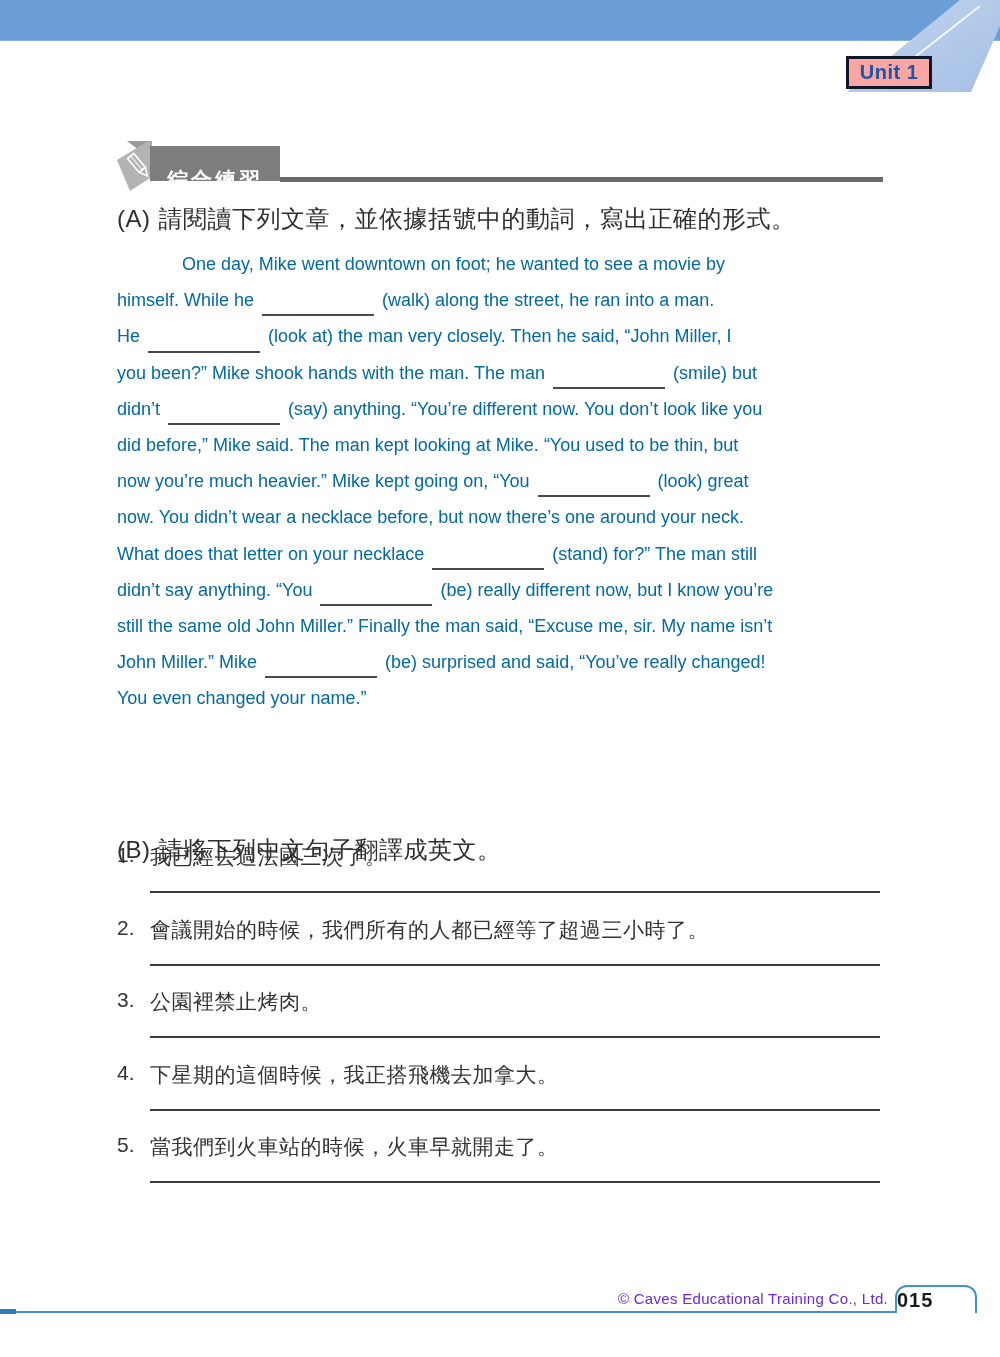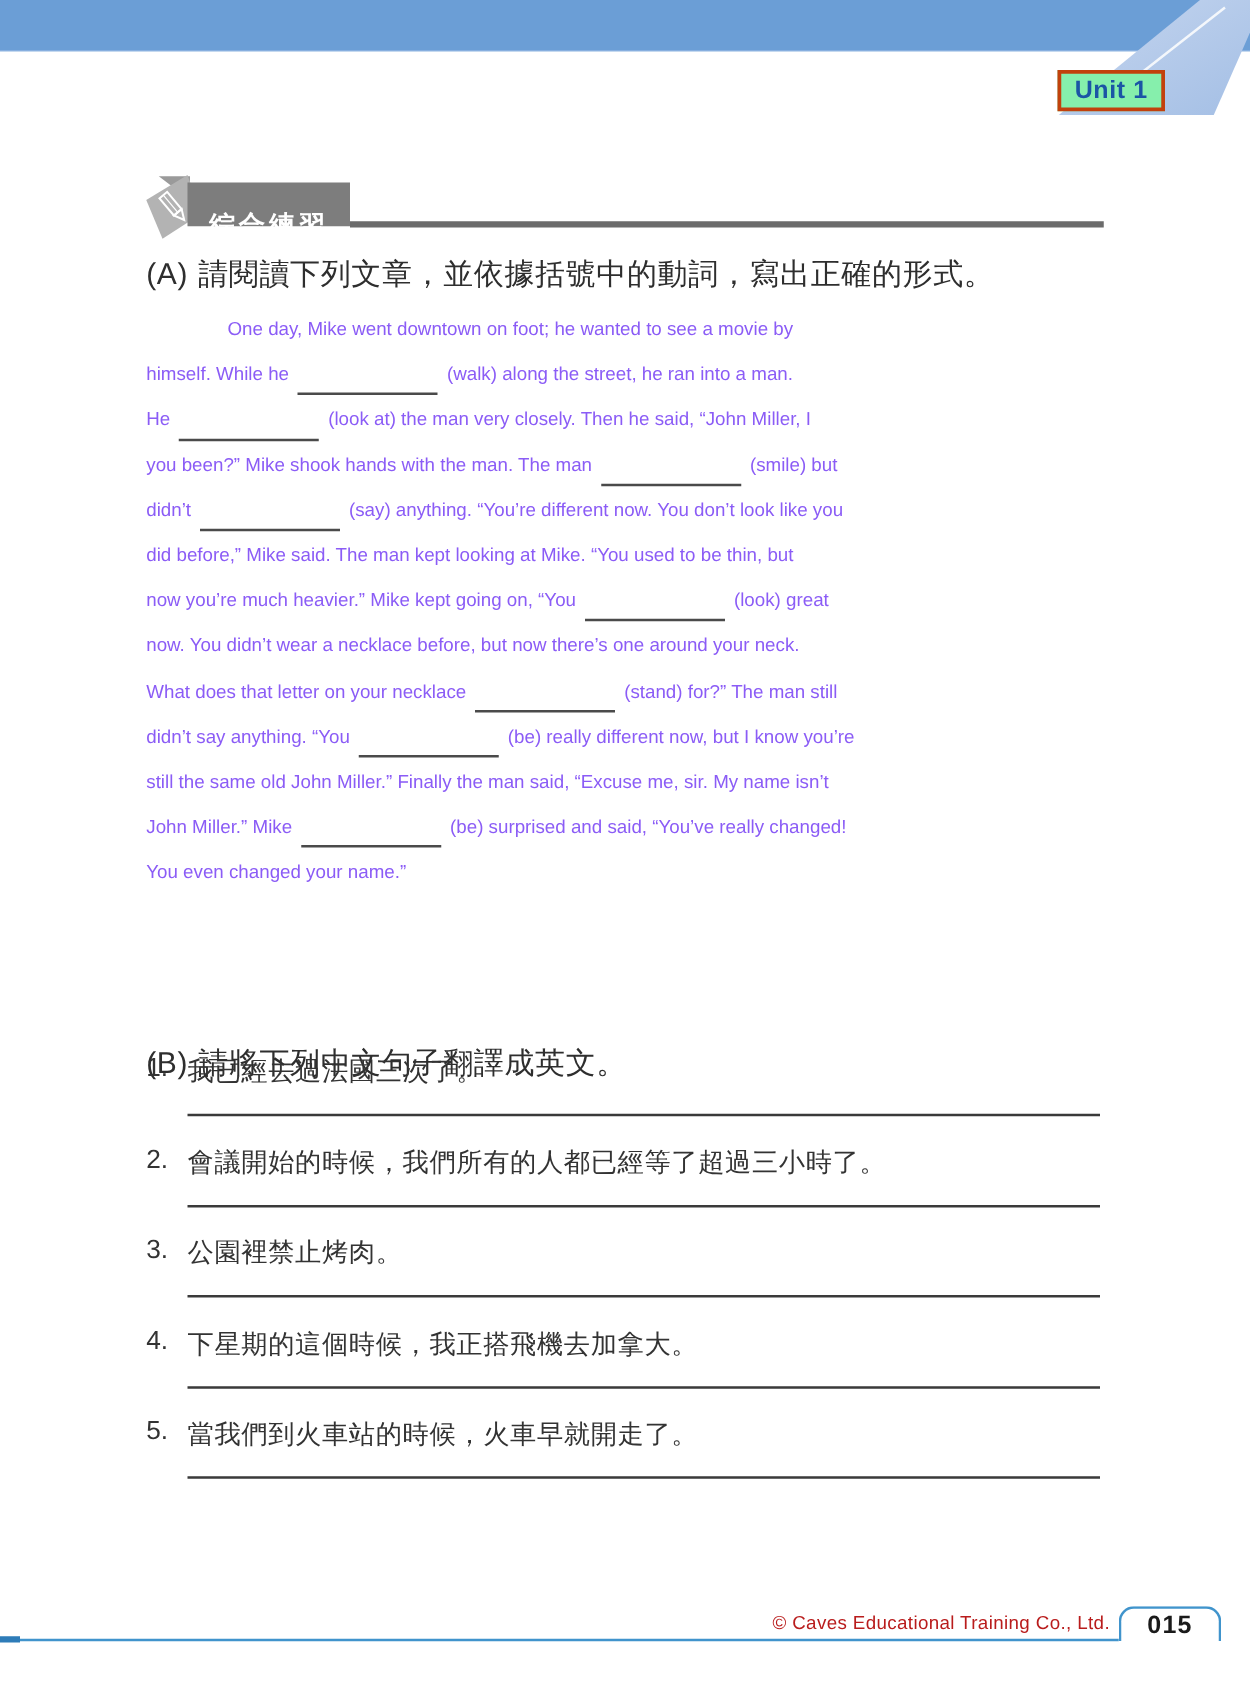--- a/index.html
+++ b/index.html
@@ -19,22 +19,22 @@
   .topbar{
     position:absolute;left:0;top:0;
     width:1000px;height:40px;
     background:#6b9ed6;
     border-bottom:1px solid #87afdf;
   }
   .unit-ribbon-svg{position:absolute;left:0;top:0;}
   .unit-tab{
     position:absolute;left:846px;top:56px;
     width:86px;height:33px;
-    background:#86efac;
-    border:3px solid #c2410c;
+    background:#fca5a5;
+    border:3px solid #0f172a;
     box-sizing:border-box;
     display:flex;align-items:center;justify-content:center;
   }
   .unit-tab-label{
     font-size:20px;font-weight:bold;color:#1b55a5;
     letter-spacing:.5px;
   }
 
   
   .badge-svg{position:absolute;left:0;top:0;}
@@ -60,21 +60,21 @@
     white-space:nowrap;
   }
   .sec-a{top:203px;}
   .sec-b{top:790px;margin-top:44px;}
   .sec-label{margin-right:8px;}
 
   
   .passage{
     position:absolute;left:117px;top:246px;
     width:770px;
-    font-size:15px;color:#8b5cf6;
+    font-size:18px;color:#0369a1;
   }
   .passage-line{
     height:36.2px;line-height:36.2px;
     white-space:nowrap;
   }
   .passage-line.indent{padding-left:65px;}
   .blank{
     display:inline-block;
     width:112px;height:1em;
     border-bottom:2px solid #4a4a4a;
@@ -102,38 +102,38 @@
   }
   .answer-line{
     position:absolute;left:33px;top:48px;
     width:730px;height:0;
     border-top:2px solid #3a3a3a;
   }
 
   
   .footer-copyright{
     position:absolute;top:1290px;right:112px;
-    font-size:15px;color:#b91c1c;
+    font-size:15px;color:#6d28d9;
     letter-spacing:.3px;
   }
   .footer-rule{
     position:absolute;left:0;top:1311px;
     width:895px;height:2px;background:#4094cc;
   }
   .footer-rule-stub{
     position:absolute;left:0;top:1309px;
     width:16px;height:5px;background:#2e7cb8;
   }
   .page-number-tab{
     position:absolute;left:895px;top:1285px;
     width:82px;height:28px;
     border:2px solid #4094cc;border-bottom:none;
     border-radius:12px 12px 0 0;
     box-sizing:border-box;
-    display:flex;align-items:center;justify-content:center;
+    display:flex;align-items:center;justify-content:flex-start;
     background:#ffffff;
   }
   .page-number{
     font-size:20px;font-weight:600;color:#1a1a1a;letter-spacing:1px;
   }
 </style>
 </head>
 <body>
 
 <div class="page">

